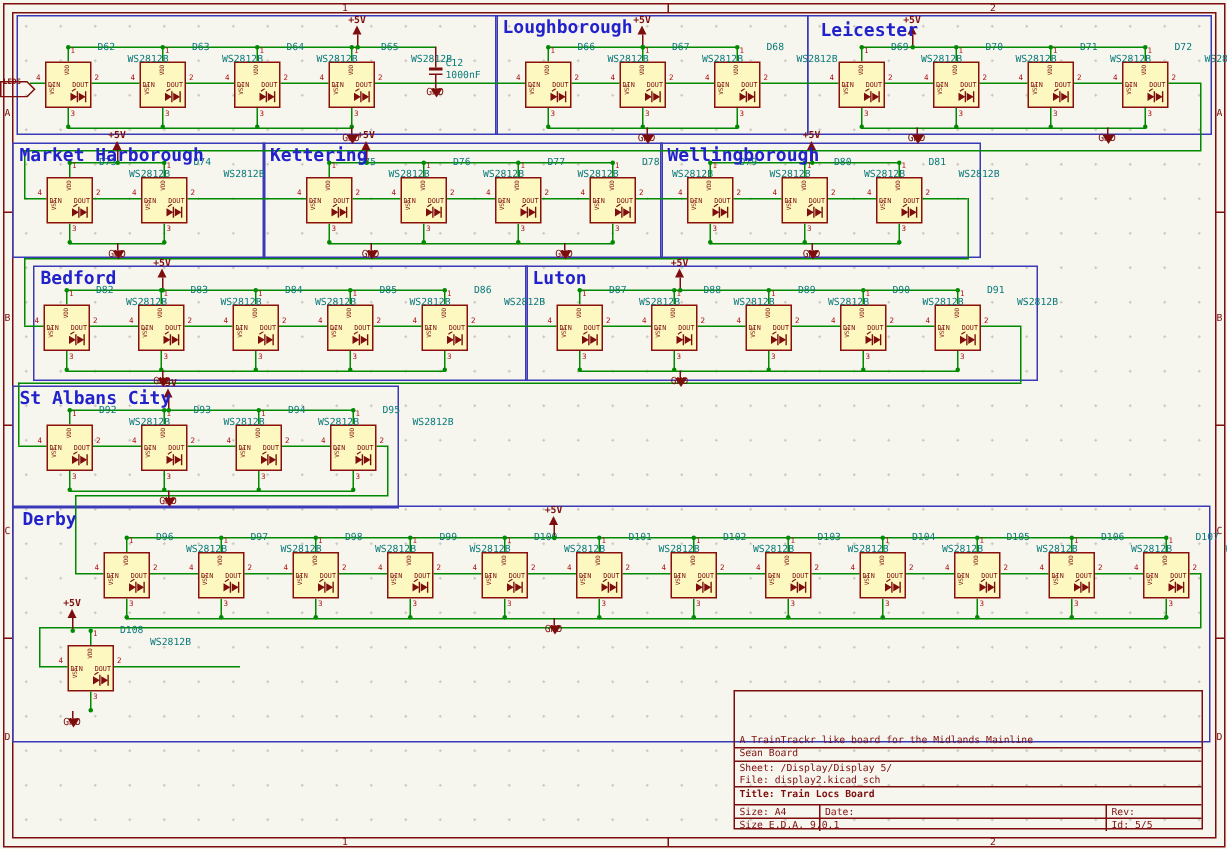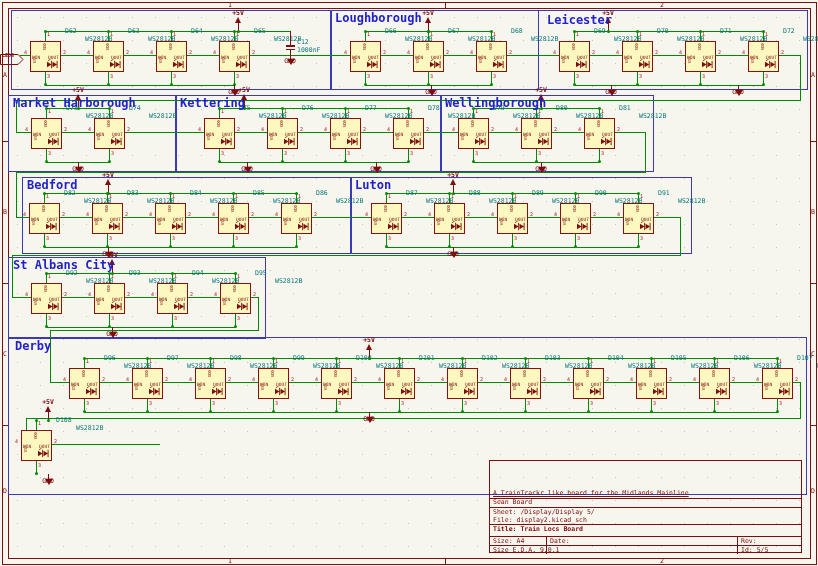--- a/index.html
+++ b/index.html
@@ -1440,21 +1440,21 @@
       </div>
     <div class="vcc" style="left:360px;top:20px;">
         <i class="va"></i>
         <b>+5V</b>
       </div>
     <div class="gnd" style="left:360px;top:74px;">
         <i class="ga"></i>
         <b>GND</b>
       </div>
 
-    <div class="chain" style="left:12px;top:82px;">
+    <div class="chain" style="left:36px;top:82px;">
         <div class="led-cell">
     <div class="stub t"></div>
     <div class="stub b"></div>
     <div class="jdot t"></div>
     <div class="jdot b"></div>
     <div class="pn p1">1</div>
     <div class="pn p2">2</div>
     <div class="pn p3">3</div>
     <div class="pn p4">4</div>
     <div class="body">
@@ -1485,21 +1485,21 @@
   </div>
 
   <div class="tb">
     <div class="hl" style="top:37px;"></div>
     <div class="hl" style="top:46px;"></div>
     <div class="hl" style="top:63px;"></div>
     <div class="hl" style="top:75px;"></div>
     <div class="hl" style="top:84px;"></div>
     <div class="vl" style="left:56px;"></div>
     <div class="vl" style="left:247px;"></div>
-    <div class="t" style="left:3px;top:29px;text-decoration:underline;">A TrainTrackr like board for the Midlands Mainline</div>
+    <div class="t" style="left:3px;top:29px;">A TrainTrackr like board for the Midlands Mainline</div>
     <div class="t" style="left:3px;top:38px;">Sean Board</div>
     <div class="t" style="left:3px;top:48px;">Sheet: /Display/Display 5/</div>
     <div class="t" style="left:3px;top:56px;">File: display2.kicad_sch</div>
     <div class="t big" style="left:3px;top:65px;">Title: Train Locs Board</div>
     <div class="t" style="left:3px;top:77px;">Size: A4</div>
     <div class="t" style="left:60px;top:77px;">Date:</div>
     <div class="t" style="left:251px;top:77px;">Rev:</div>
     <div class="t" style="left:3px;top:86px;">Size E.D.A. 9.0.1</div>
     <div class="t" style="left:251px;top:86px;">Id: 5/5</div>
   </div>

